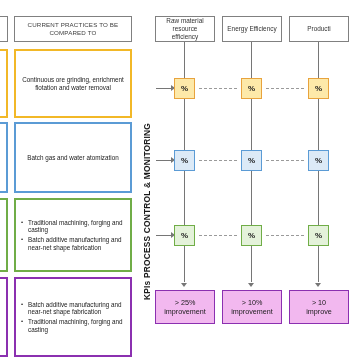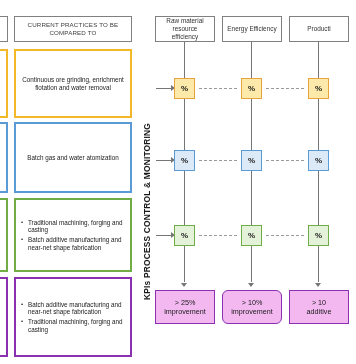--- a/index.html
+++ b/index.html
@@ -255,22 +255,22 @@
   </div>
 
   <div class="arrow-d" style="left:181px; top:283px;"></div>
   <div class="arrow-d" style="left:248px; top:283px;"></div>
   <div class="arrow-d" style="left:315px; top:283px;"></div>
 
   <div class="box improve" style="left:155px; top:290px; width:60px; height:34px;">
     <span>&gt; 25%</span>
     <span>improvement</span>
   </div>
-  <div class="box improve" style="left:222px; top:290px; width:60px; height:34px;border-radius:6px;">
+  <div class="box improve" style="left:222px; top:290px; width:60px; height:34px;">
     <span>&gt; 10%</span>
     <span>improvement</span>
   </div>
   <div class="box improve" style="left:289px; top:290px; width:60px; height:34px;">
     <span>&gt; 10</span>
-    <span>additive</span>
+    <span>improve</span>
   </div>
 
 </div>
 
 </body></html>

